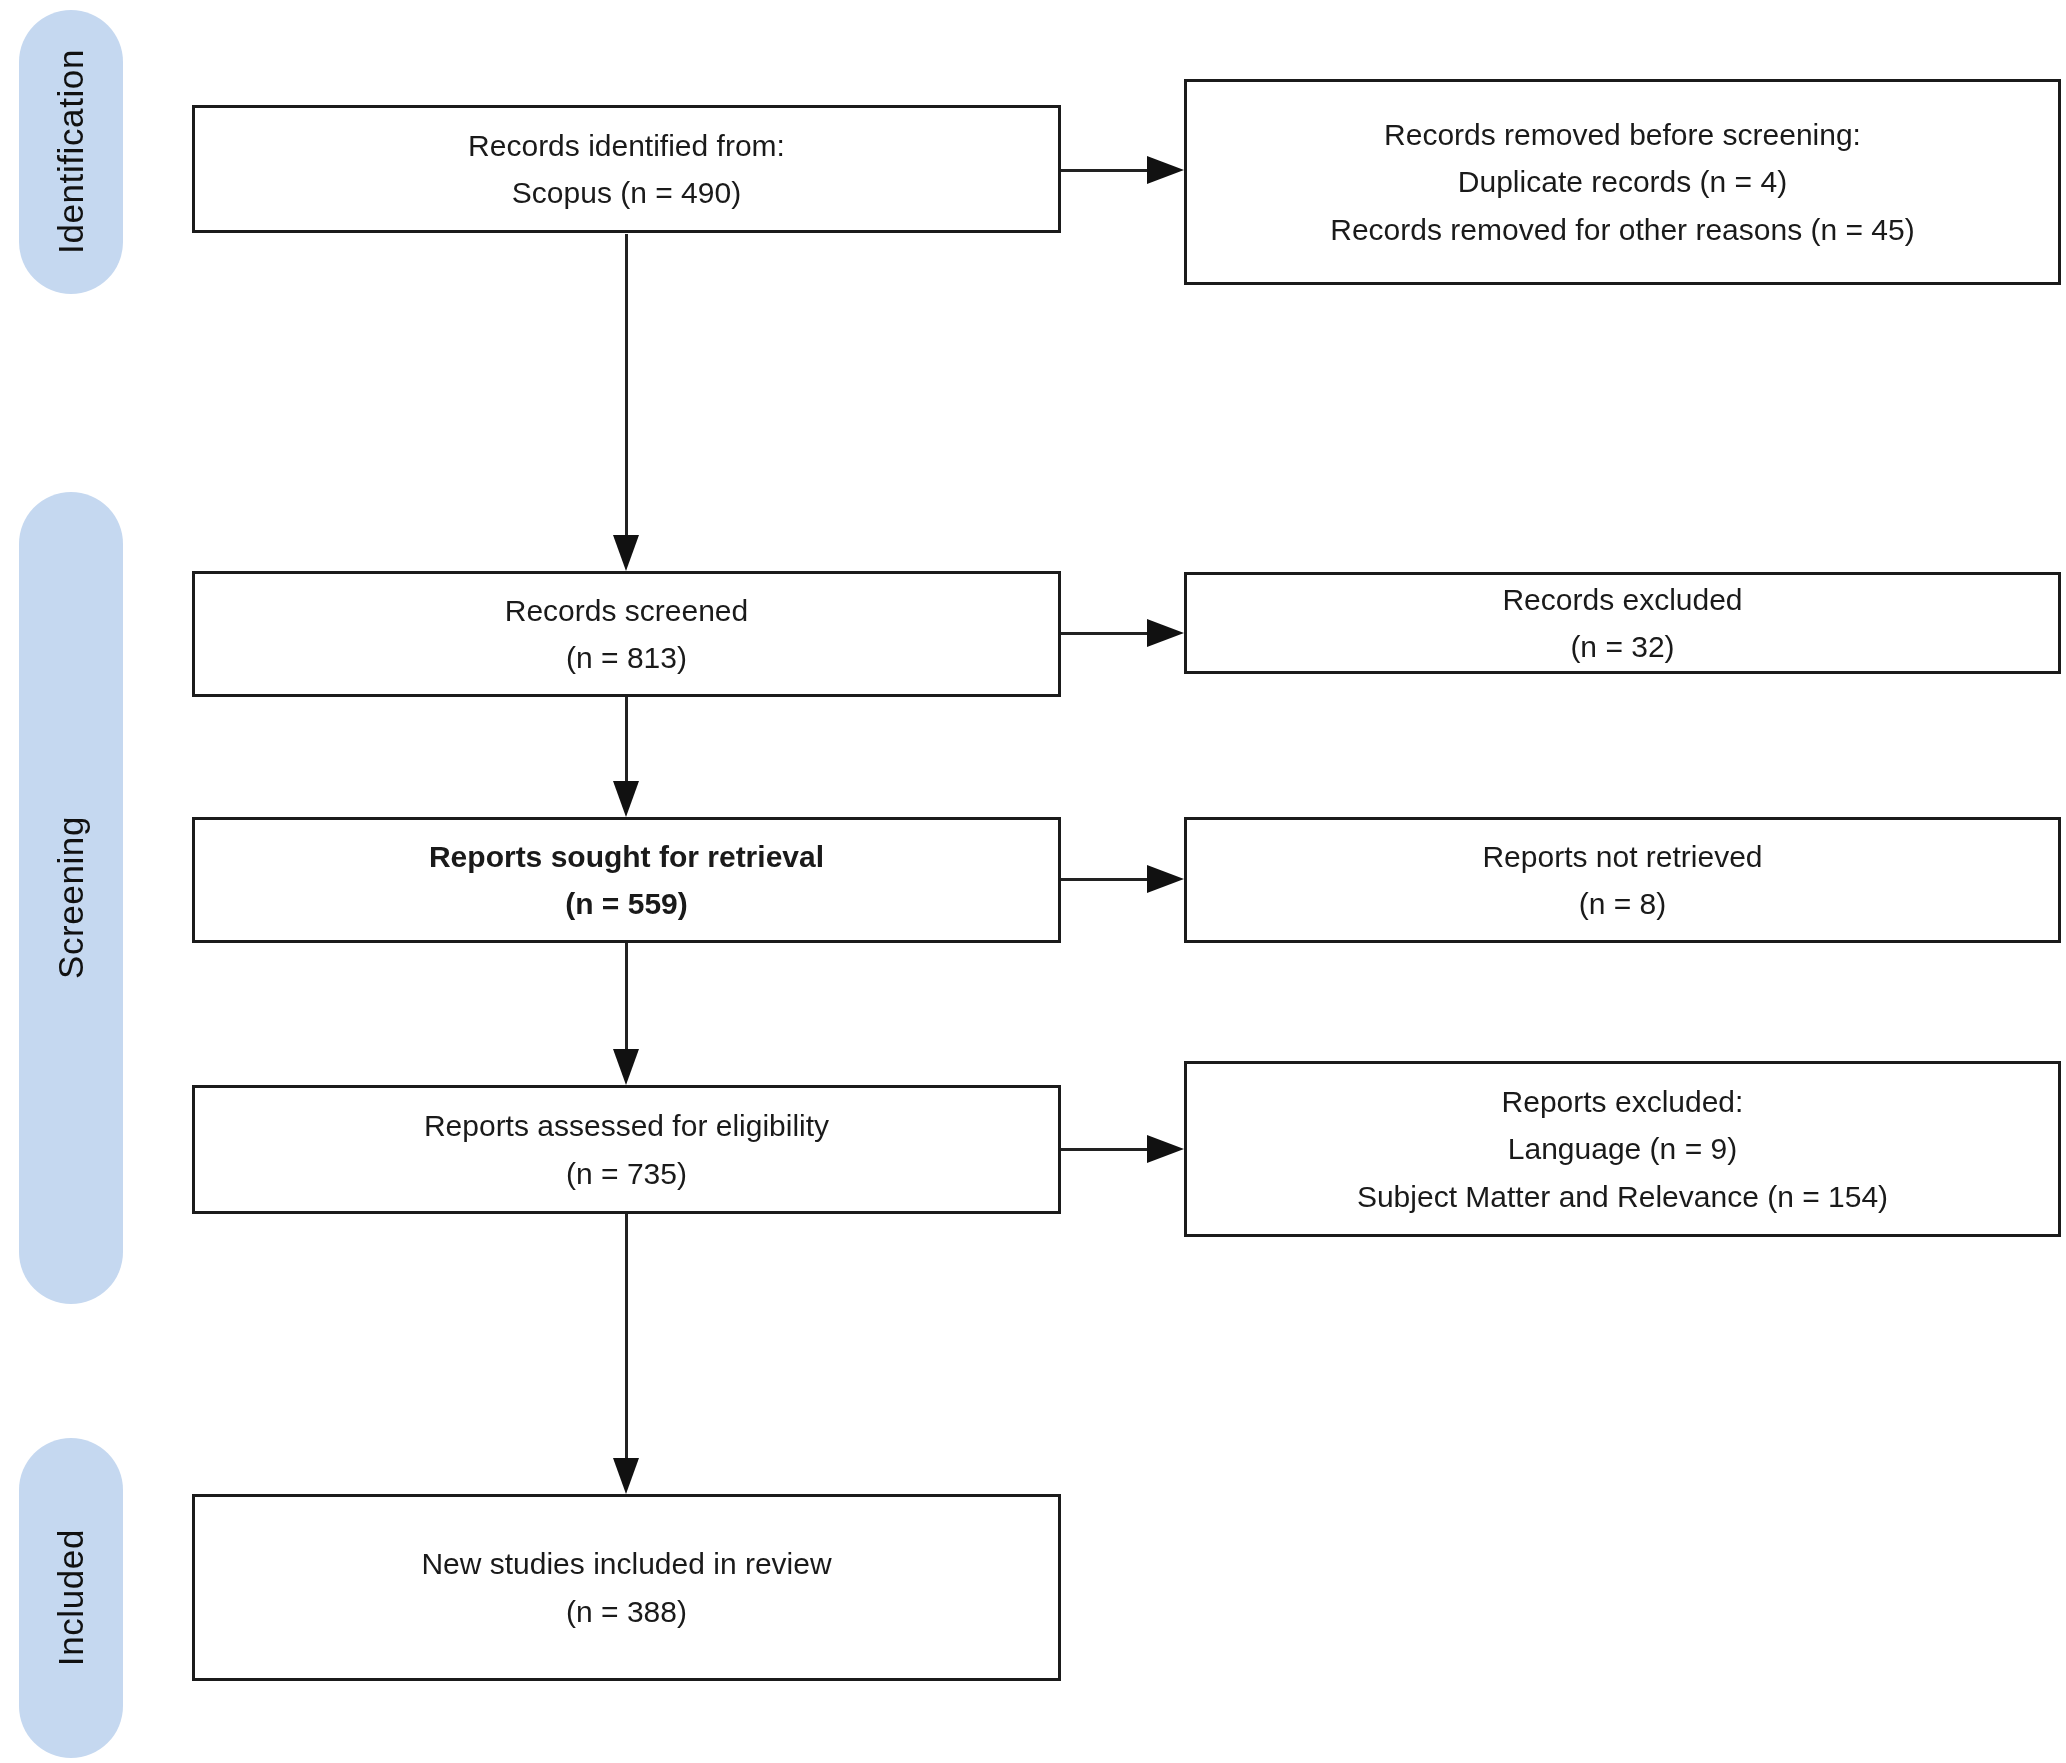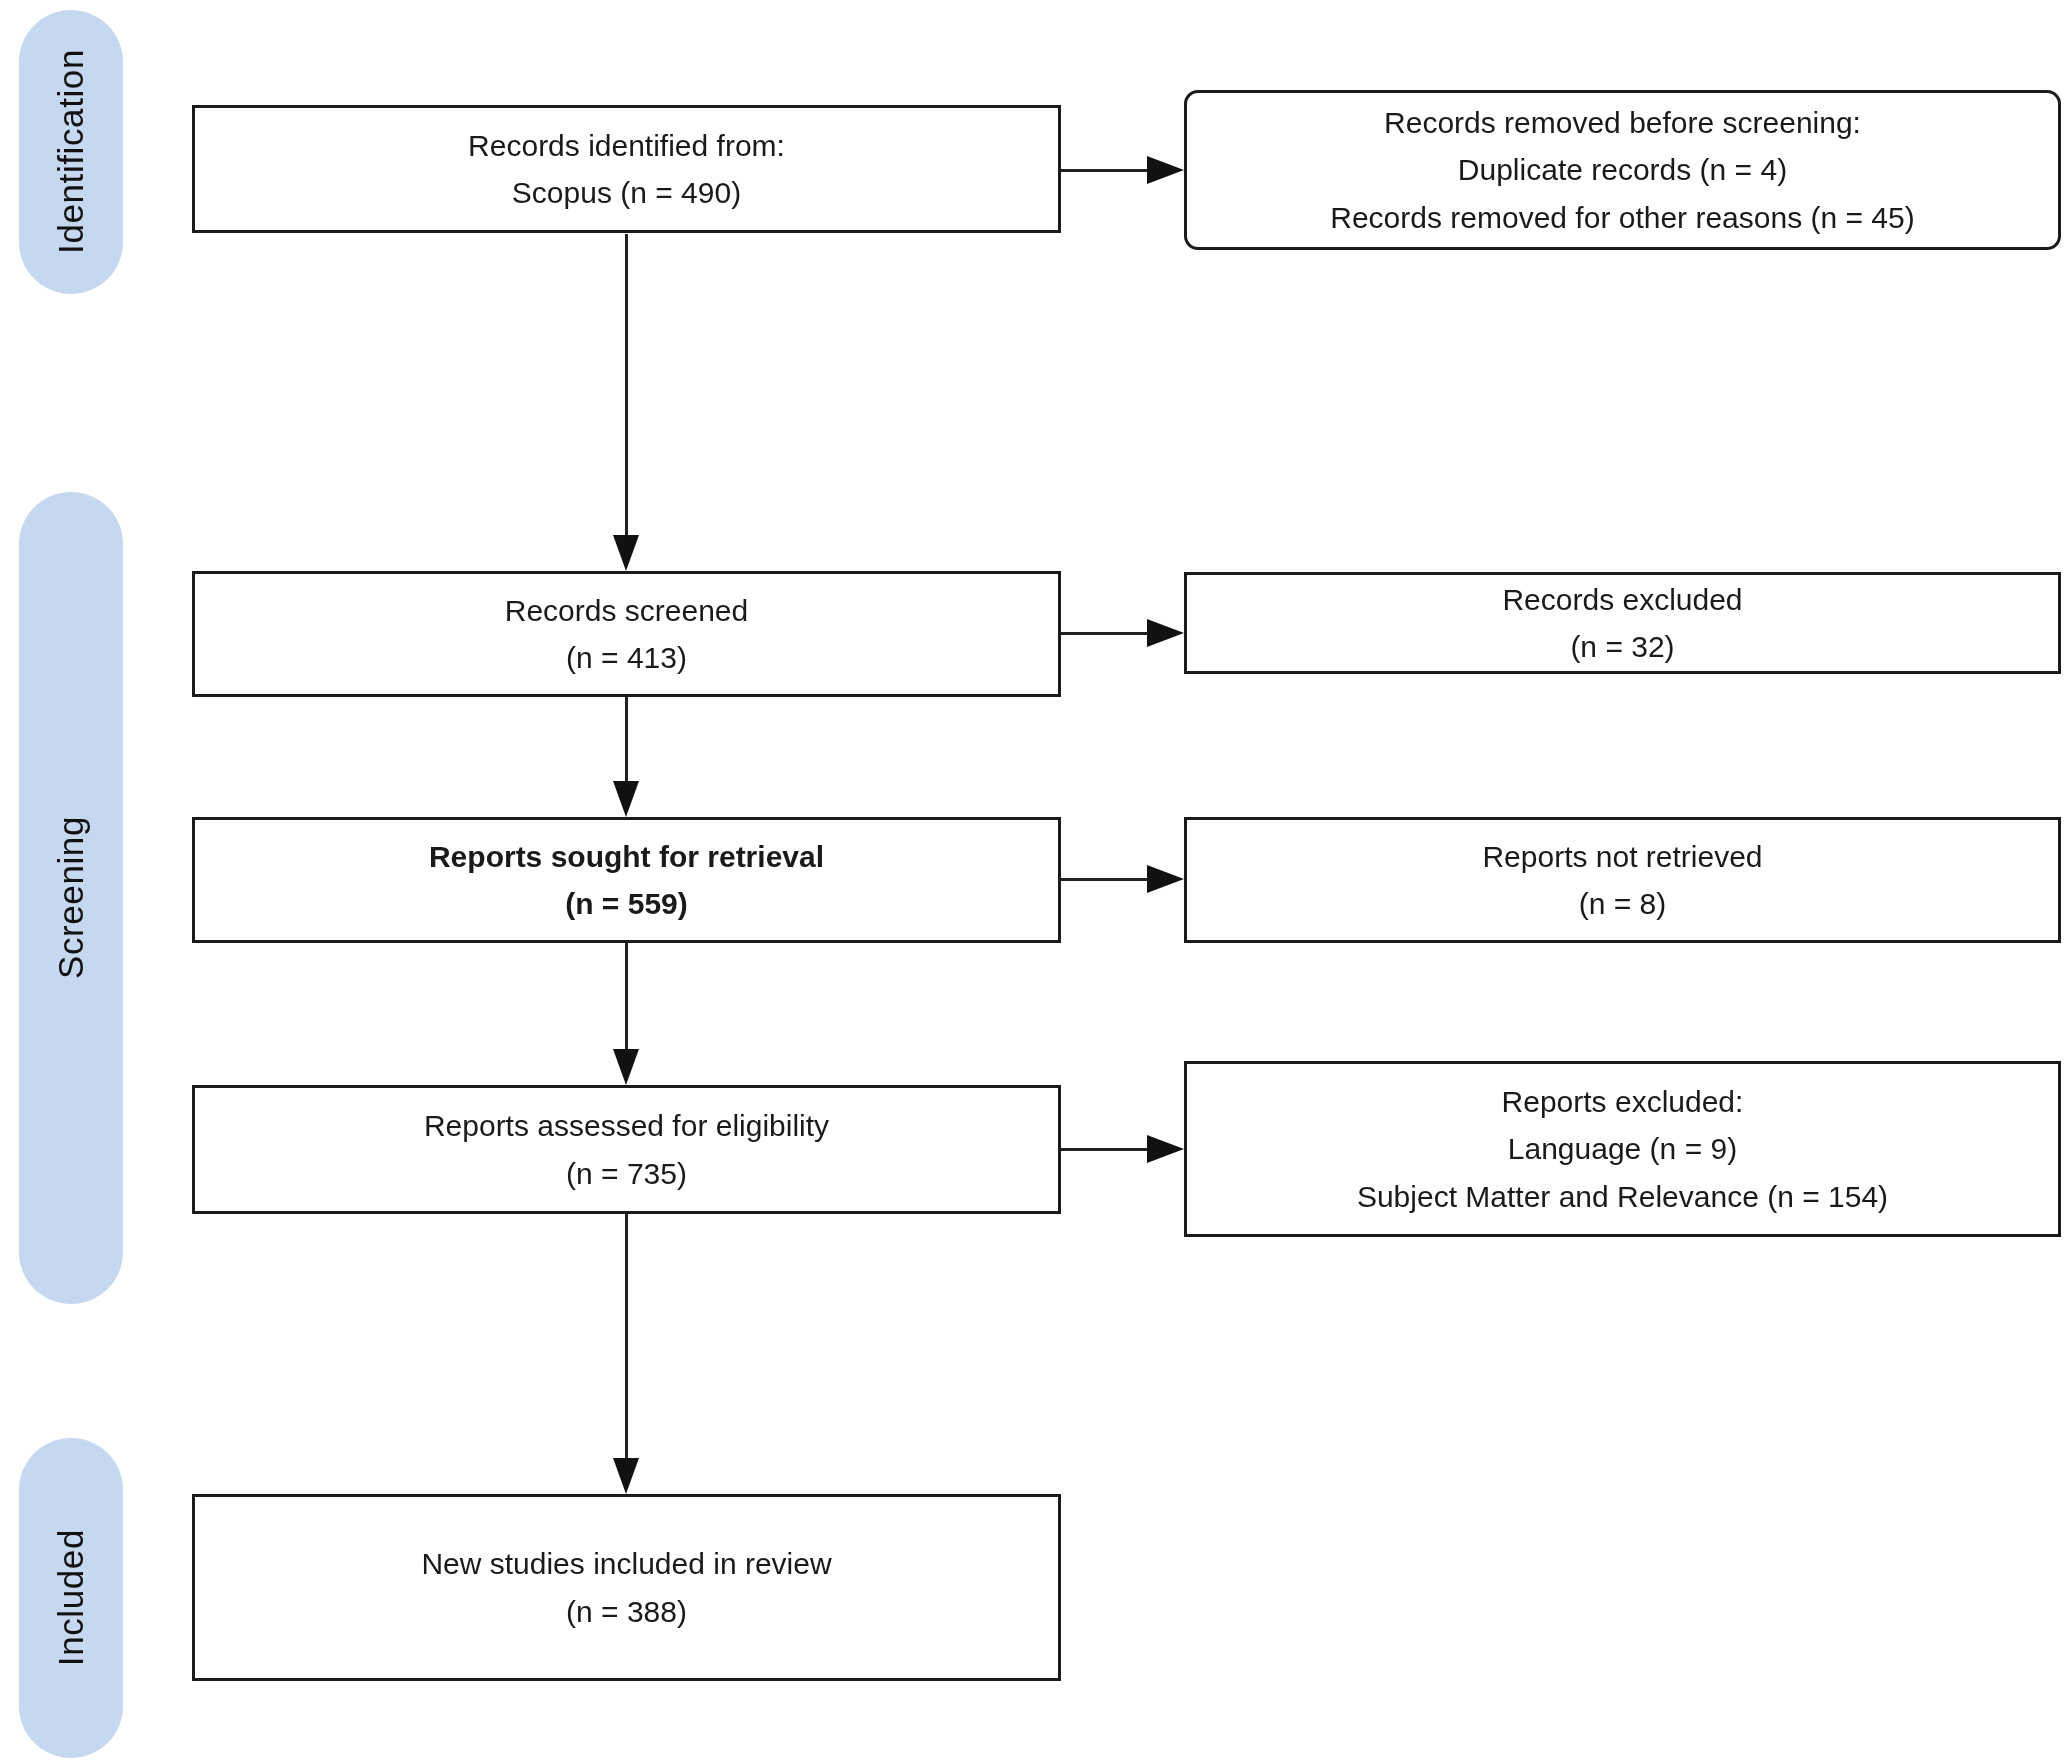--- a/index.html
+++ b/index.html
@@ -88,26 +88,26 @@
   </div>
   <div class="stage-pill" style="top:492px; height:812px;">
     <span>Screening</span>
   </div>
   <div class="stage-pill" style="top:1438px; height:320px;">
     <span>Included</span>
   </div>
 
   <div class="flow-box col-left" style="top:105px; height:128px;">Records identified from:
 Scopus (n = 490)</div>
-  <div class="flow-box col-right" style="top:90px; height:160px;border-radius:14px;">Records removed before screening:
+  <div class="flow-box col-right" style="top:79px; height:206px;">Records removed before screening:
 Duplicate records (n = 4)
 Records removed for other reasons (n = 45)</div>
 
   <div class="flow-box col-left" style="top:571px; height:126px;">Records screened
-(n = 413)</div>
+(n = 813)</div>
   <div class="flow-box col-right" style="top:572px; height:102px;">Records excluded
 (n = 32)</div>
 
   <div class="flow-box col-left" style="top:817px; height:126px;font-weight:bold;">Reports sought for retrieval
 (n = 559)</div>
   <div class="flow-box col-right" style="top:817px; height:126px;">Reports not retrieved
 (n = 8)</div>
 
   <div class="flow-box col-left" style="top:1085px; height:129px;">Reports assessed for eligibility
 (n = 735)</div>

